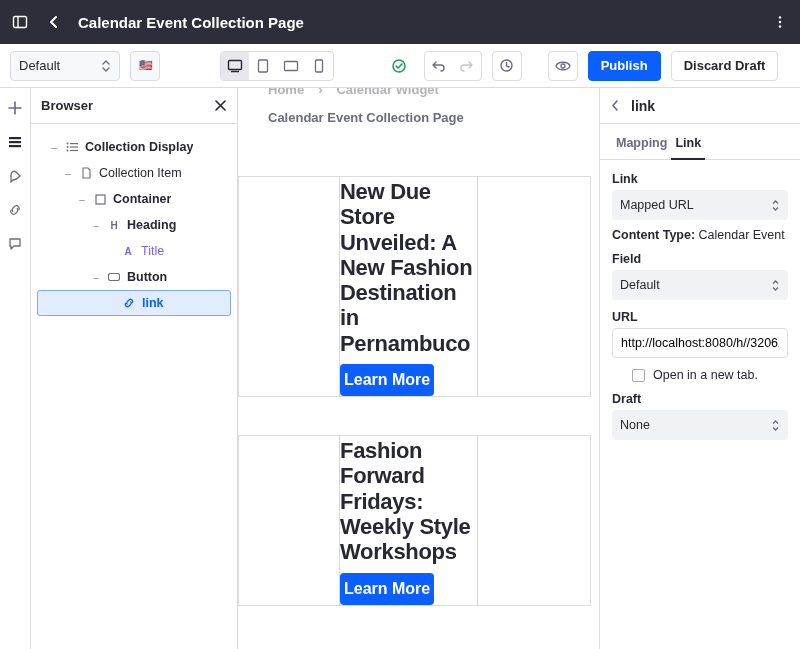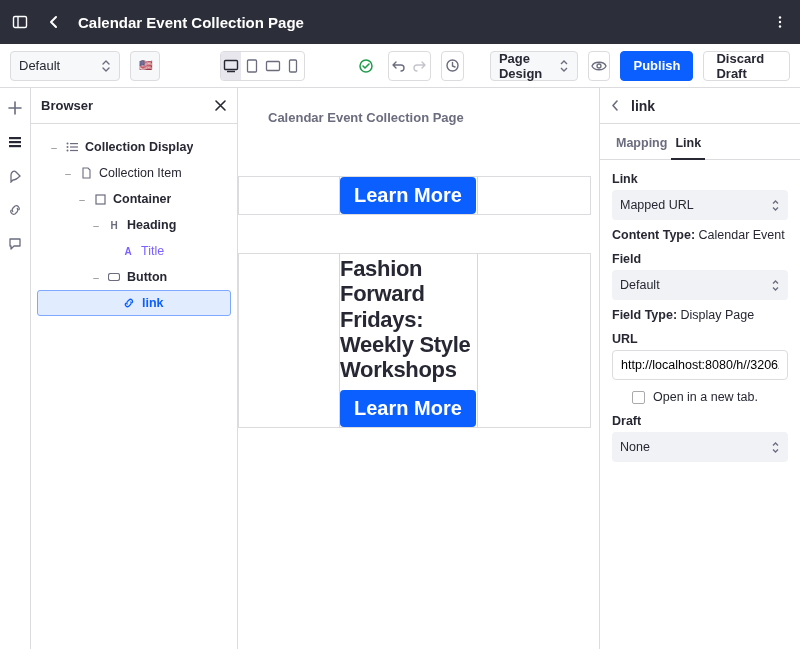--- a/index.html
+++ b/index.html
@@ -49,21 +49,21 @@
 
   .canvas{flex:1;overflow:hidden;position:relative;border-right:1px solid var(--border);}
   .crumbs{position:absolute;top:-6px;left:30px;color:#b3b3b8;font-weight:600;font-size:13px;display:flex;gap:14px;}
   .page-sub{position:absolute;top:22px;left:30px;font-weight:600;color:#6b6c7e;}
   .cards{position:absolute;top:80px;left:0;right:0;bottom:0;overflow:hidden;padding-left:0;}
   .card{border:1px solid var(--border);margin:8px 8px 8px 0;padding:0;position:relative;}
   .card::after{content:'';position:absolute;top:-1px;bottom:-1px;left:100px;width:0;border-left:1px solid #c9d8ff;}
   .card::before{content:'';position:absolute;top:-1px;bottom:-1px;right:112px;width:0;border-left:1px solid #c9d8ff;}
   .card-inner{margin-left:101px;width:140px;}
   .card-title{font-size:22px;line-height:1.15;font-weight:800;letter-spacing:-0.3px;margin:2px 0 8px 0;word-break:break-word;}
-  .card-btn{display:inline-block;background:var(--accent);color:#fff;padding:7px 14px;border-radius:4px;font-weight:600;font-size:20px;}
+  .card-btn{display:inline-block;background:var(--accent);color:#fff;padding:7px 4px;border-radius:4px;font-weight:600;font-size:16px;}
 
   
   .panel{width:200px;background:#fff;display:flex;flex-direction:column;}
   .panel-head{height:36px;display:flex;align-items:center;gap:10px;padding:0 10px;font-weight:600;font-size:14px;border-bottom:1px solid var(--border);}
   .panel-head .back{color:#6b6c7e;cursor:pointer;}
   .tabs{display:flex;gap:0;padding:8px 12px 0 12px;border-bottom:1px solid var(--border);}
   .tab{padding:4px 4px 8px 4px;color:#6b6c7e;font-weight:600;cursor:pointer;font-size:12.5px;}
   .tab.active{color:#272833;border-bottom:2px solid #272833;margin-bottom:-1px;}
   .panel-body{flex:1;overflow:auto;padding:10px 12px;font-size:12.5px;}
   .flabel{font-weight:600;margin:10px 0 4px 0;}
@@ -164,28 +164,20 @@
   </div>
   <div class="tb-icon">
     <svg width="15" height="15" viewBox="0 0 15 15">
         <circle cx="7.5" cy="7.5" r="5.5" fill="none" stroke="currentColor" stroke-width="1.4"></circle>
         <path d="M7.5 4.5 V8 L10 9" fill="none" stroke="currentColor" stroke-width="1.4" stroke-linecap="round"></path>
       </svg>
   </div>
 
   <div class="hspacer" style="flex:0 0 6px"></div>
 
-  <div class="select">
-    <span style="font-weight:600">Page Design</span>
-    <span class="caret">
-      <svg width="10" height="12" viewBox="0 0 10 12">
-          <path d="M2 4 L5 1 L8 4 M2 8 L5 11 L8 8" fill="none" stroke="currentColor" stroke-width="1.4"></path>
-        </svg>
-    </span>
-  </div>
   <div class="tb-icon">
     <svg width="16" height="12" viewBox="0 0 16 12">
         <path d="M1 6 C3 1 13 1 15 6 C13 11 3 11 1 6 Z" fill="none" stroke="currentColor" stroke-width="1.3"></path>
         <circle cx="8" cy="6" r="2" fill="none" stroke="currentColor" stroke-width="1.3"></circle>
       </svg>
   </div>
   <div class="btn primary">
       <span>Publish</span>
     </div>
   <div class="btn">
@@ -300,25 +292,31 @@
               <path d="M4.5 7.5 a2 2 0 0 1 0-3 l1.5-1.5 a2 2 0 0 1 3 3 M7.5 4.5 a2 2 0 0 1 0 3 l-1.5 1.5 a2 2 0 0 1 -3 -3" fill="none" stroke="currentColor" stroke-width="1.2"></path>
             </svg>
           </span>
         <span class="label">link</span>
       </div>
 
     </div>
   </div>
 
   <div class="canvas">
+    <div class="crumbs">
+      <span>Home</span>
+      <span>›</span>
+      <span>Calendar Widget</span>
+    </div>
     <div class="page-sub">Calendar Event Collection Page</div>
 
     <div class="cards">
       <div class="card">
         <div class="card-inner">
+          <div class="card-title">New Due Store Unveiled: A New Fashion Destination in Pernambuco</div>
           <div class="card-btn"><span>Learn More</span></div>
         </div>
       </div>
       <div style="height:22px"></div>
       <div class="card">
         <div class="card-inner">
           <div class="card-title">Fashion Forward Fridays: Weekly Style Workshops</div>
           <div class="card-btn"><span>Learn More</span></div>
         </div>
       </div>
@@ -357,23 +355,20 @@
       <div class="flabel">Field</div>
       <div class="fselect">
         <span>Default</span>
         <span class="caret">
             <svg width="9" height="11" viewBox="0 0 9 11">
               <path d="M2 3.5 L4.5 1 L7 3.5 M2 7.5 L4.5 10 L7 7.5" fill="none" stroke="currentColor" stroke-width="1.3"></path>
             </svg>
           </span>
       </div>
 
-      <div class="kv">
-        <b>Field Type:</b> <span>Display Page</span>
-      </div>
 
       <div class="flabel">URL</div>
       <input class="finput" value="http://localhost:8080/h//32062" style="">
 
       <div class="chk">
         <div class="box"></div>
         <span>Open in a new tab.</span>
       </div>
 
       <div class="flabel">Draft</div>

